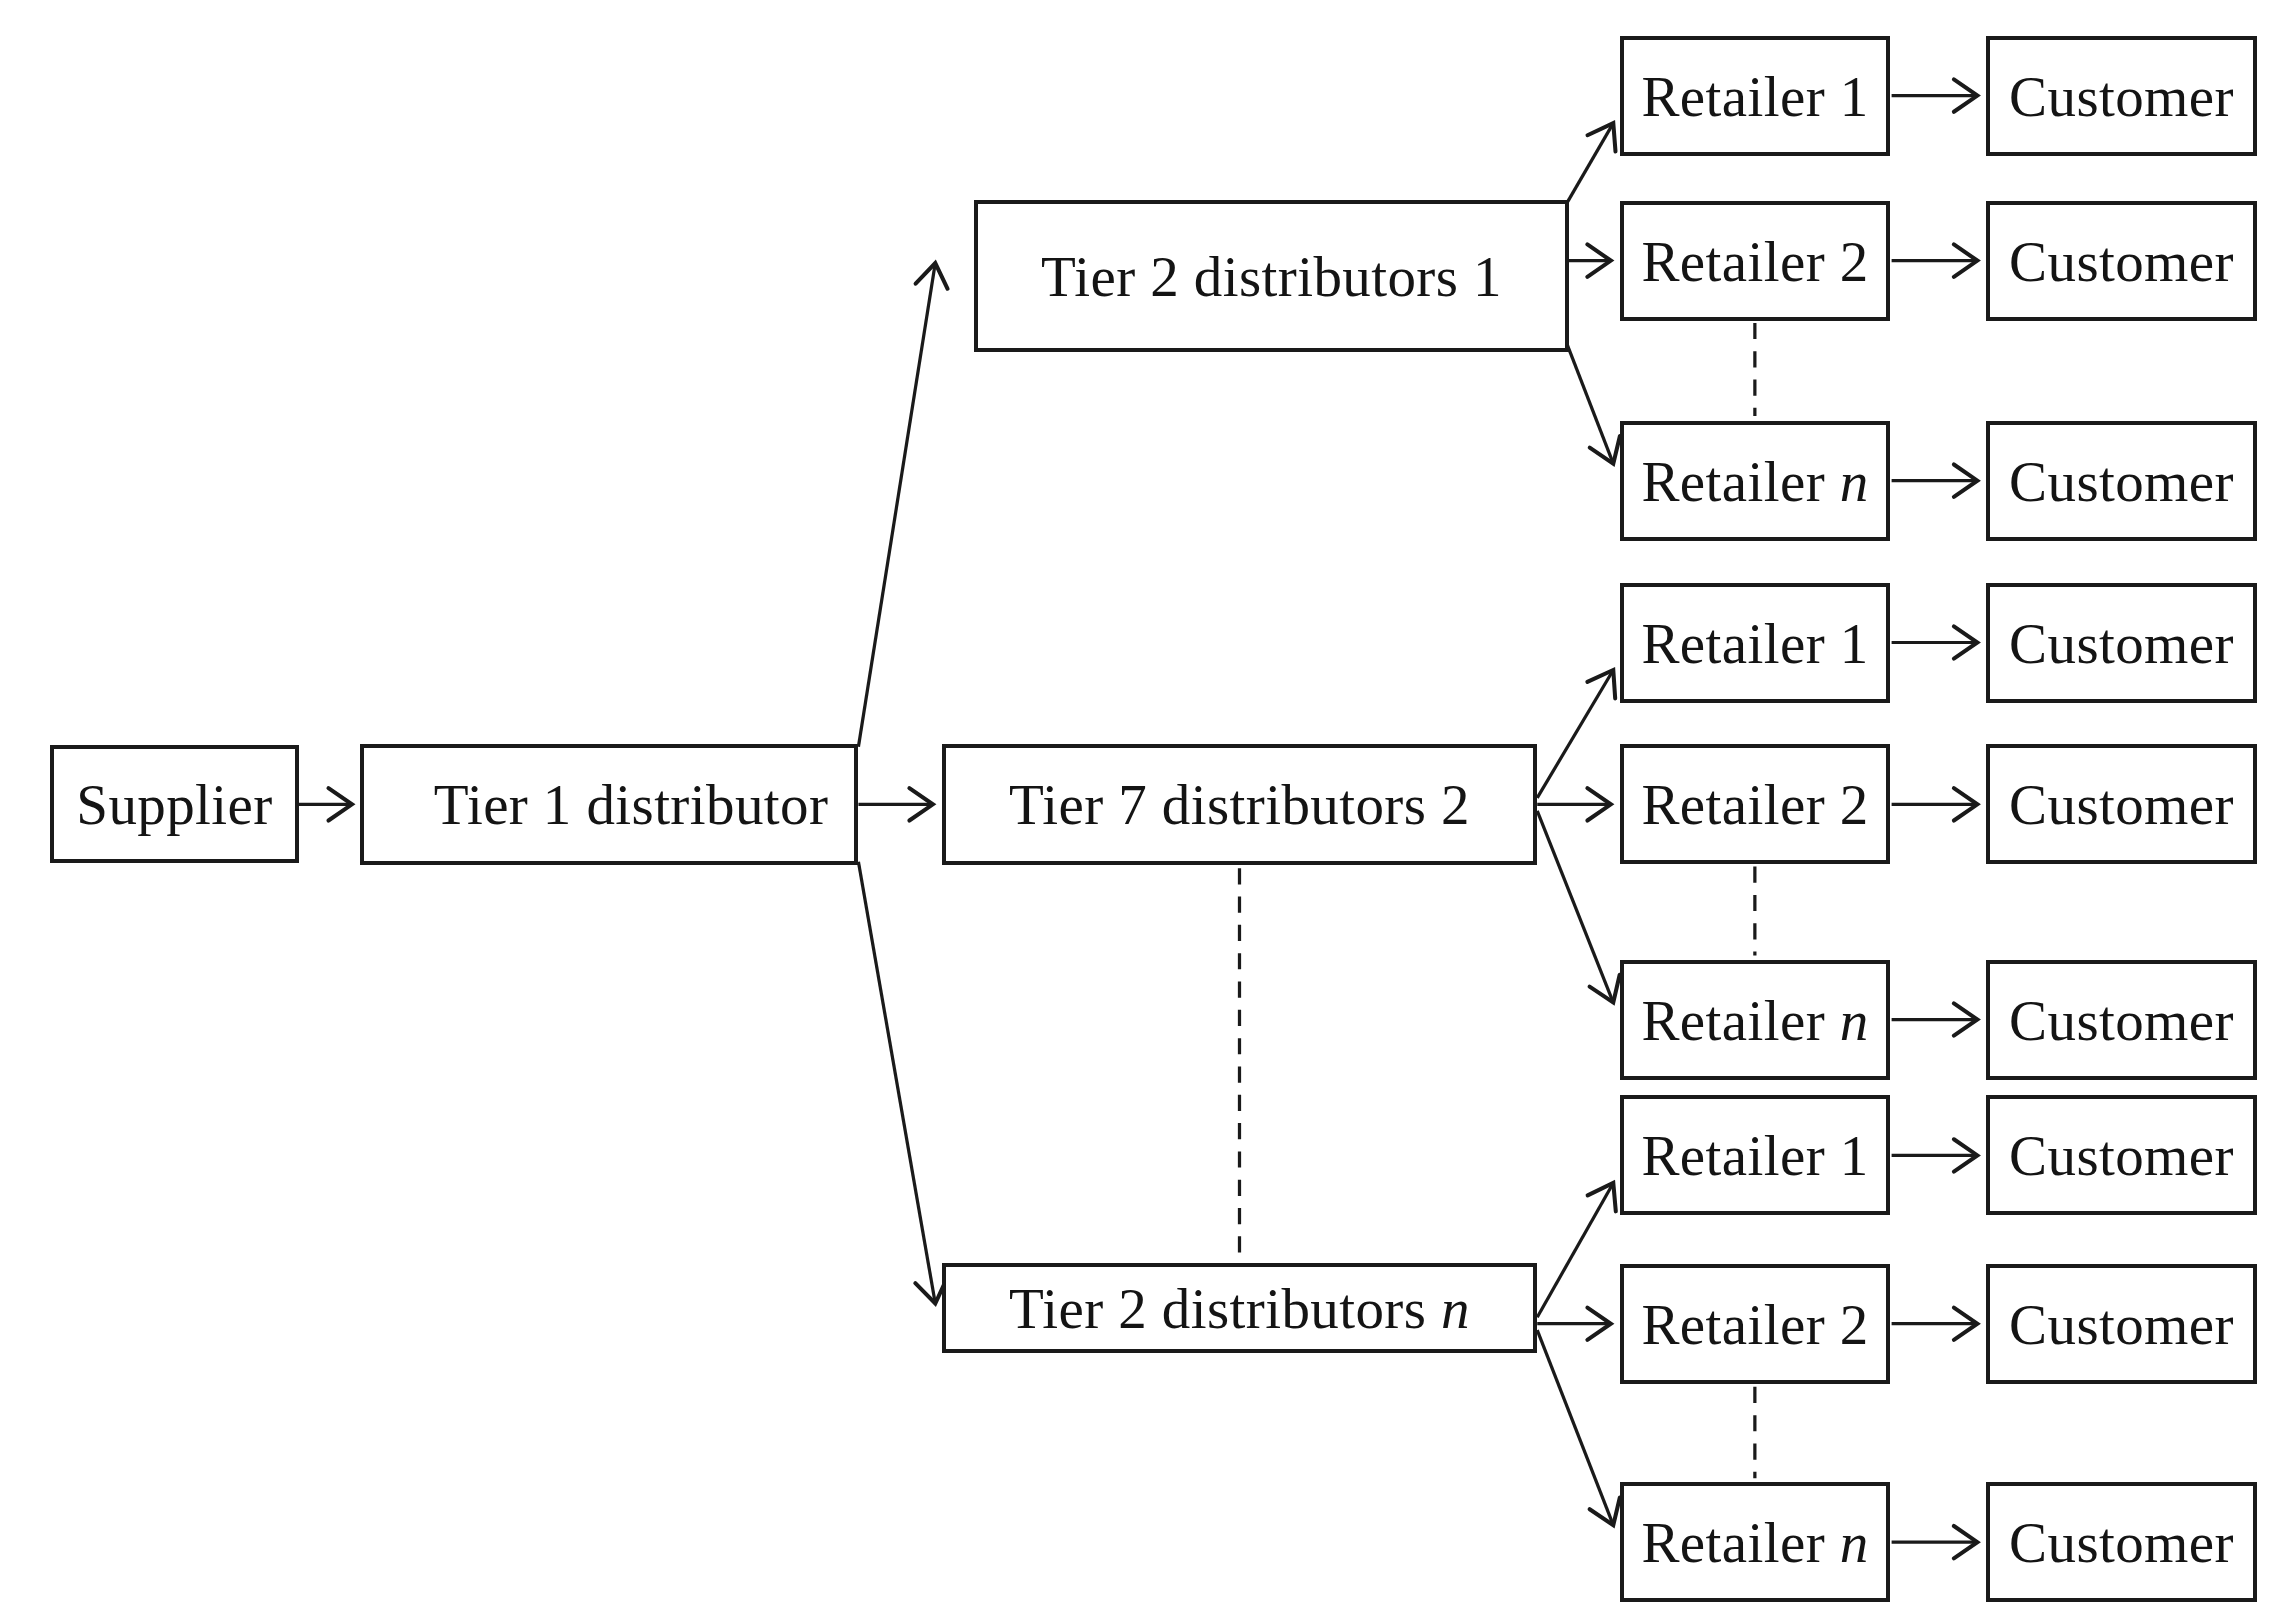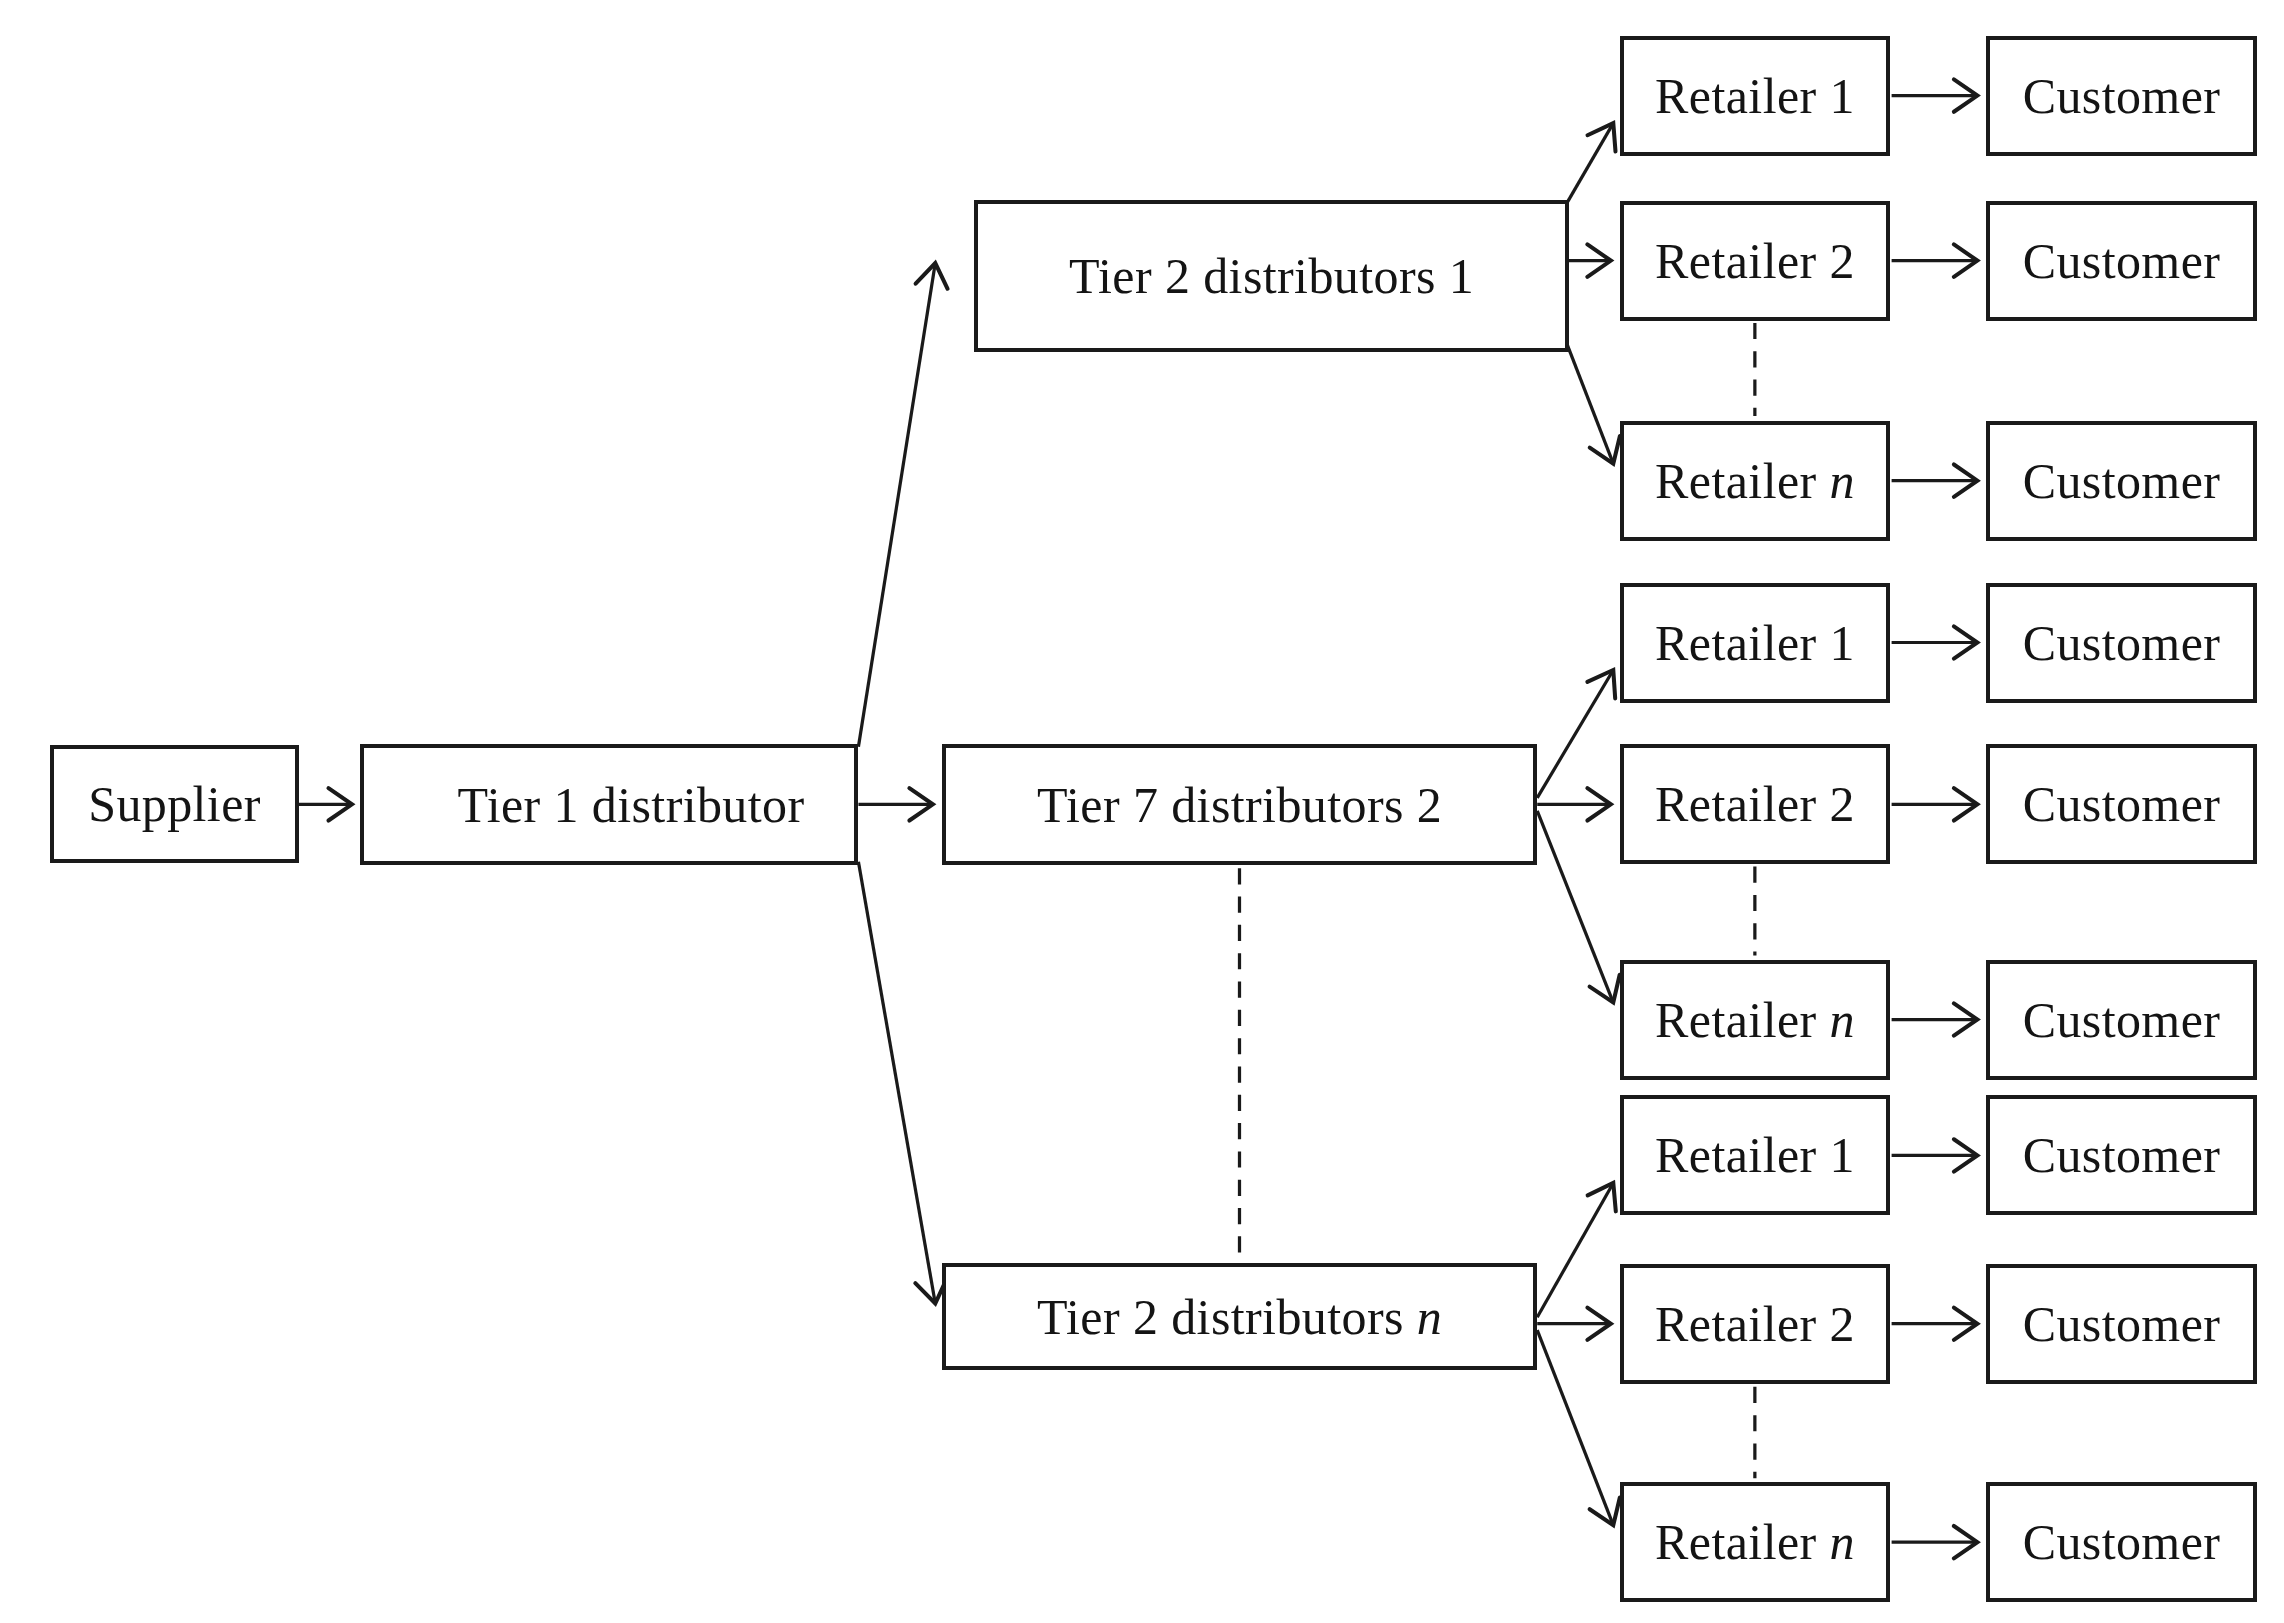--- a/index.html
+++ b/index.html
@@ -35,21 +35,21 @@
     position:absolute;
     z-index:2;
     background:var(--background);
     border:4px solid var(--box-border);
     display:flex;
     align-items:center;
     justify-content:center;
     text-align:center;
   }
   .lbl{
-    font-size:50px;
+    font-size:57px;
     line-height:1;
     white-space:pre;
     letter-spacing:0.4px;
   }
   .lbl i{
     font-style:italic;
     font-family:"Liberation Serif","DejaVu Serif",serif;
   }
 </style>
 </head>
@@ -104,21 +104,21 @@
   <div class="box" style="left:360px;top:744px;width:498px;height:121px;padding-left:44px;">
     <span class="lbl"><span>Tier 1 distributor</span><i></i></span>
   </div>
 
   <div class="box" style="left:942px;top:200px;width:595px;height:152px;margin-left:32px;">
     <span class="lbl"><span>Tier 2 distributors 1</span><i></i></span>
   </div>
   <div class="box" style="left:942px;top:744px;width:595px;height:121px;">
     <span class="lbl"><span>Tier 7 distributors 2</span><i></i></span>
   </div>
-  <div class="box" style="left:942px;top:1263px;width:595px;height:107px;align-items:center;">
+  <div class="box" style="left:942px;top:1263px;width:595px;height:90px;align-items:center;">
     <span class="lbl"><span>Tier 2 distributors </span><i>n</i></span>
   </div>
 
   <div class="box" style="left:1620px;top:36px;width:270px;height:120px;">
     <span class="lbl"><span>Retailer 1</span><i></i></span>
   </div>
   <div class="box" style="left:1620px;top:201px;width:270px;height:120px;">
     <span class="lbl"><span>Retailer 2</span><i></i></span>
   </div>
   <div class="box" style="left:1620px;top:421px;width:270px;height:120px;">

